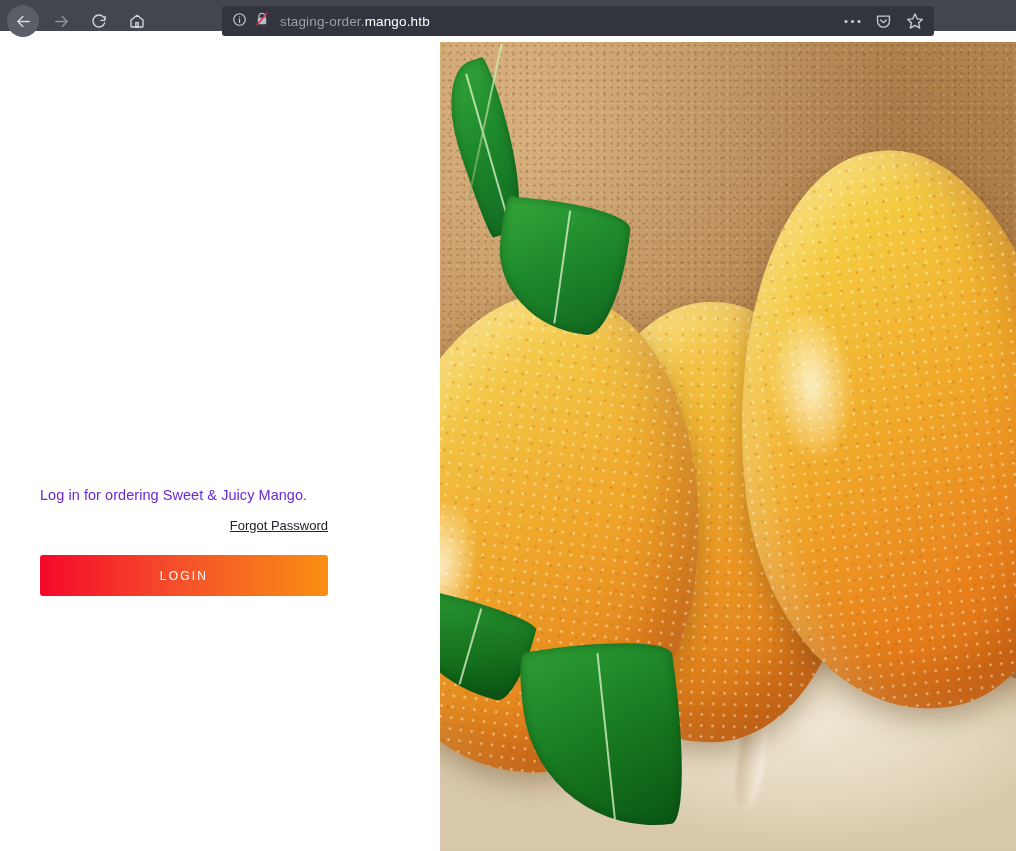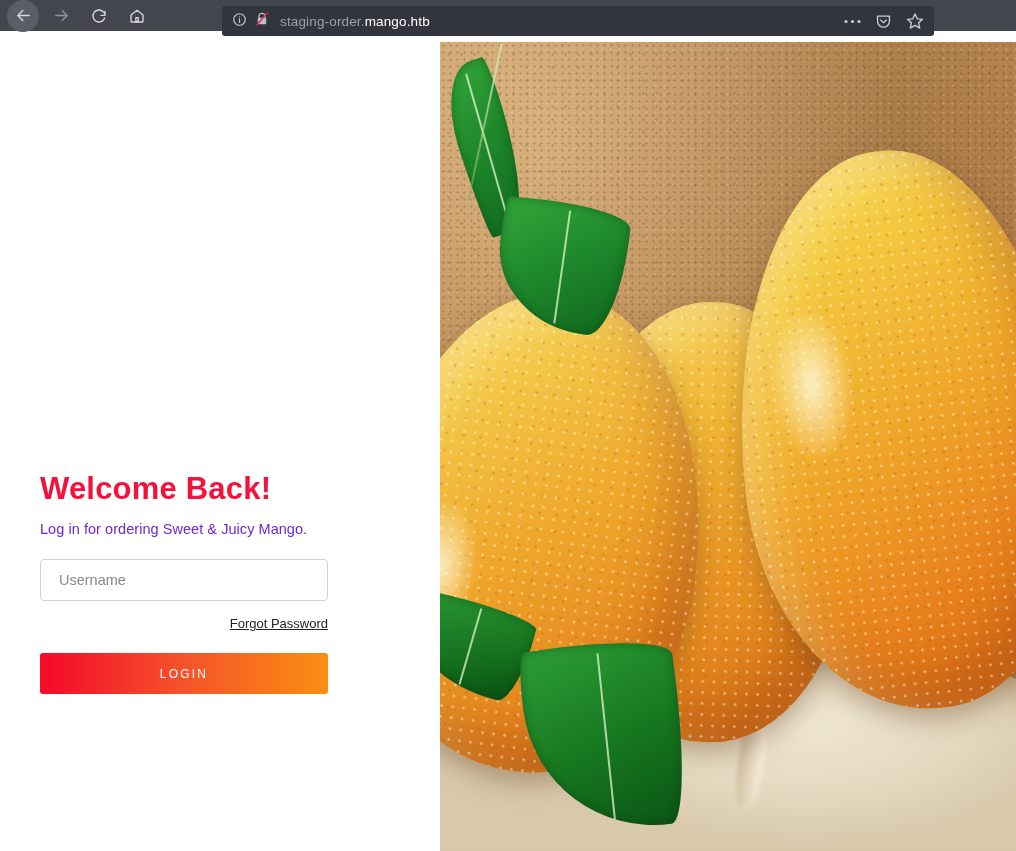--- a/index.html
+++ b/index.html
@@ -15,21 +15,20 @@
   }
 
   
   #browser-toolbar {
     position: absolute;
     left: 0; top: 0;
     width: 1016px;
     height: 31px;
     background: #43464f;
     display: flex;
-    align-items: center;
     box-sizing: border-box;
   }
   #nav-buttons {
     display: flex;
     align-items: center;
     height: 42px;
     padding-left: 4px;
   }
   .nav-btn {
     width: 32px; height: 32px;
@@ -393,26 +392,22 @@
         </svg>
       </span>
     </div>
   </div>
 </div>
 
 <div id="page">
 
   <div id="login-panel">
     <div id="login-form-wrap">
-      <h1 id="welcome-title">Welcome Back!</h1>
       <p id="welcome-subtitle">Log in for ordering Sweet &amp; Juicy Mango.</p>
 
-      <div class="field">
-        <input type="text" id="username-input" placeholder="Username" style="">
-      </div>
 
 
       <div id="forgot-row">
         <span id="forgot-link">Forgot Password</span>
       </div>
 
       <button id="login-button">LOGIN</button>
     </div>
   </div>
 

